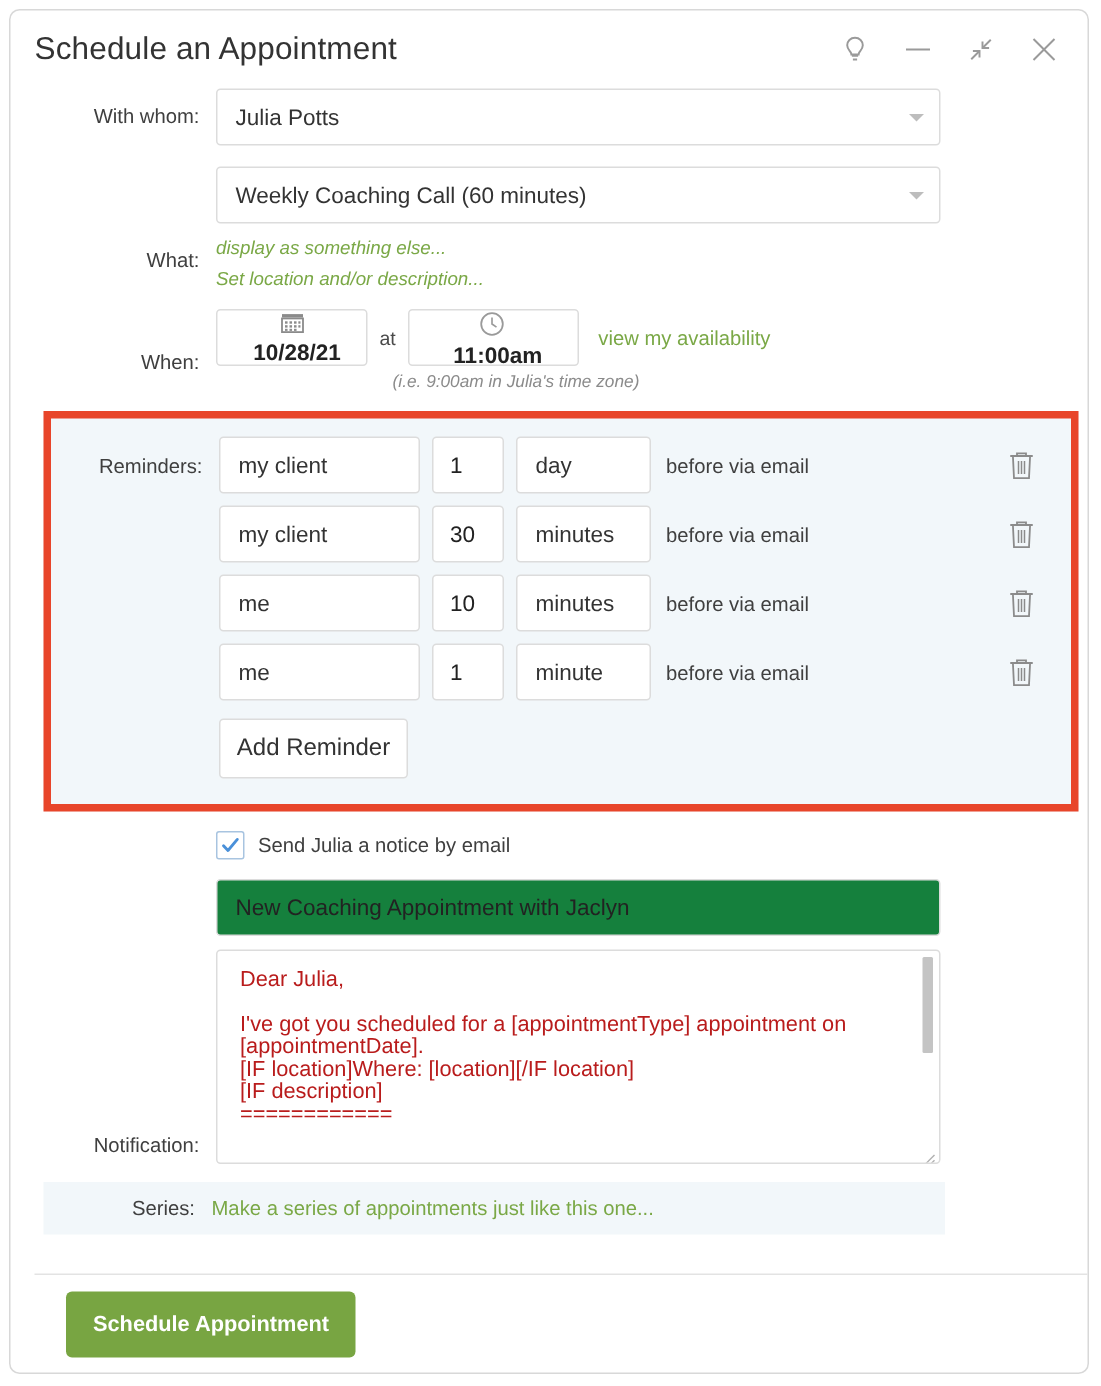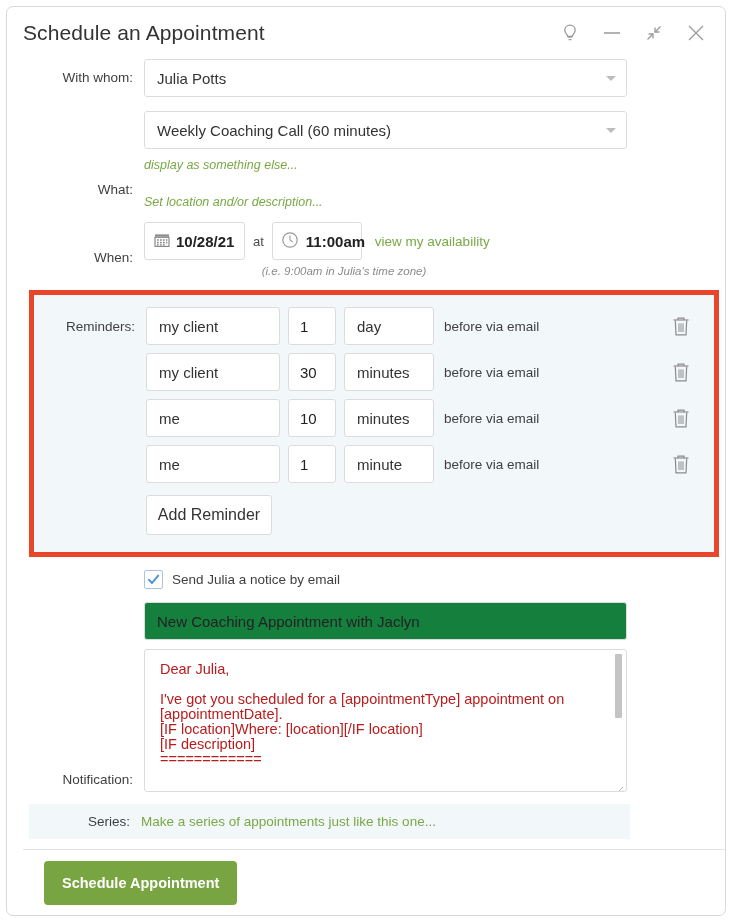--- a/index.html
+++ b/index.html
@@ -119,23 +119,24 @@
     height: 38px;
     border: 1px solid #dcdcdc;
     border-radius: 3px;
     background: #fff;
     display: flex;
     align-items: center;
     box-sizing: border-box;
     font-size: 15px;
     color: #222;
     font-weight: bold;
+    flex-direction: column;
   }
   .datebox { width: 101px; padding: 0 8px 0 9px; }
-  .timebox { width: 90px; padding: 0 9px 0 8px; }
+  .timebox { width: 114px; padding: 0 9px 0 8px; }
   .datebox .val { margin-left: 6px; }
   .timebox .val { margin-left: 7px; }
   .atword { font-size: 13px; color: #4a4a4a; margin: 0 8px; }
   .availlink {
     color: #7aa846;
     font-size: 13.5px;
     margin-left: 13px;
   }
   .tzhint {
     font-size: 11.5px;
@@ -394,21 +395,21 @@
     </div>
 
     <div class="row" style="margin-top:14px;">
       <div class="lbl">What:</div>
       <div class="fieldcol">
         <div class="select wide">
           <span>Weekly Coaching Call (60 minutes)</span>
           <span class="caret"></span>
         </div>
         <a class="greenlink" style="margin-top:9px;">display as something else...</a>
-        <a class="greenlink" style="margin-top:23px;">Set location and/or description...</a>
+        <a class="greenlink" style="margin-top:7px;">Set location and/or description...</a>
       </div>
     </div>
 
     <div class="row" style="margin-top:13px;">
       <div class="lbl">When:</div>
       <div class="fieldcol">
         <div class="whenwrap">
           <div class="datebox">
             <span>
               <svg width="16" height="16" viewBox="0 0 16 16" fill="#8b8b8b">

